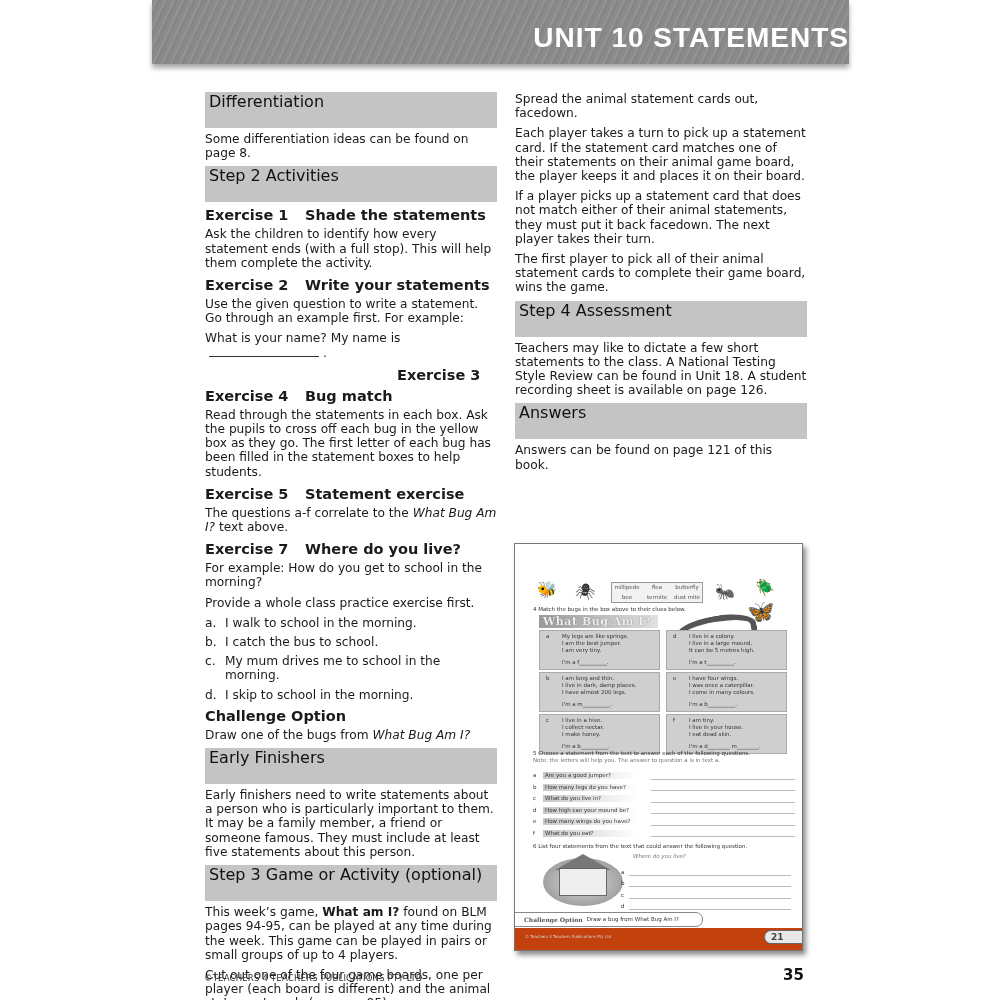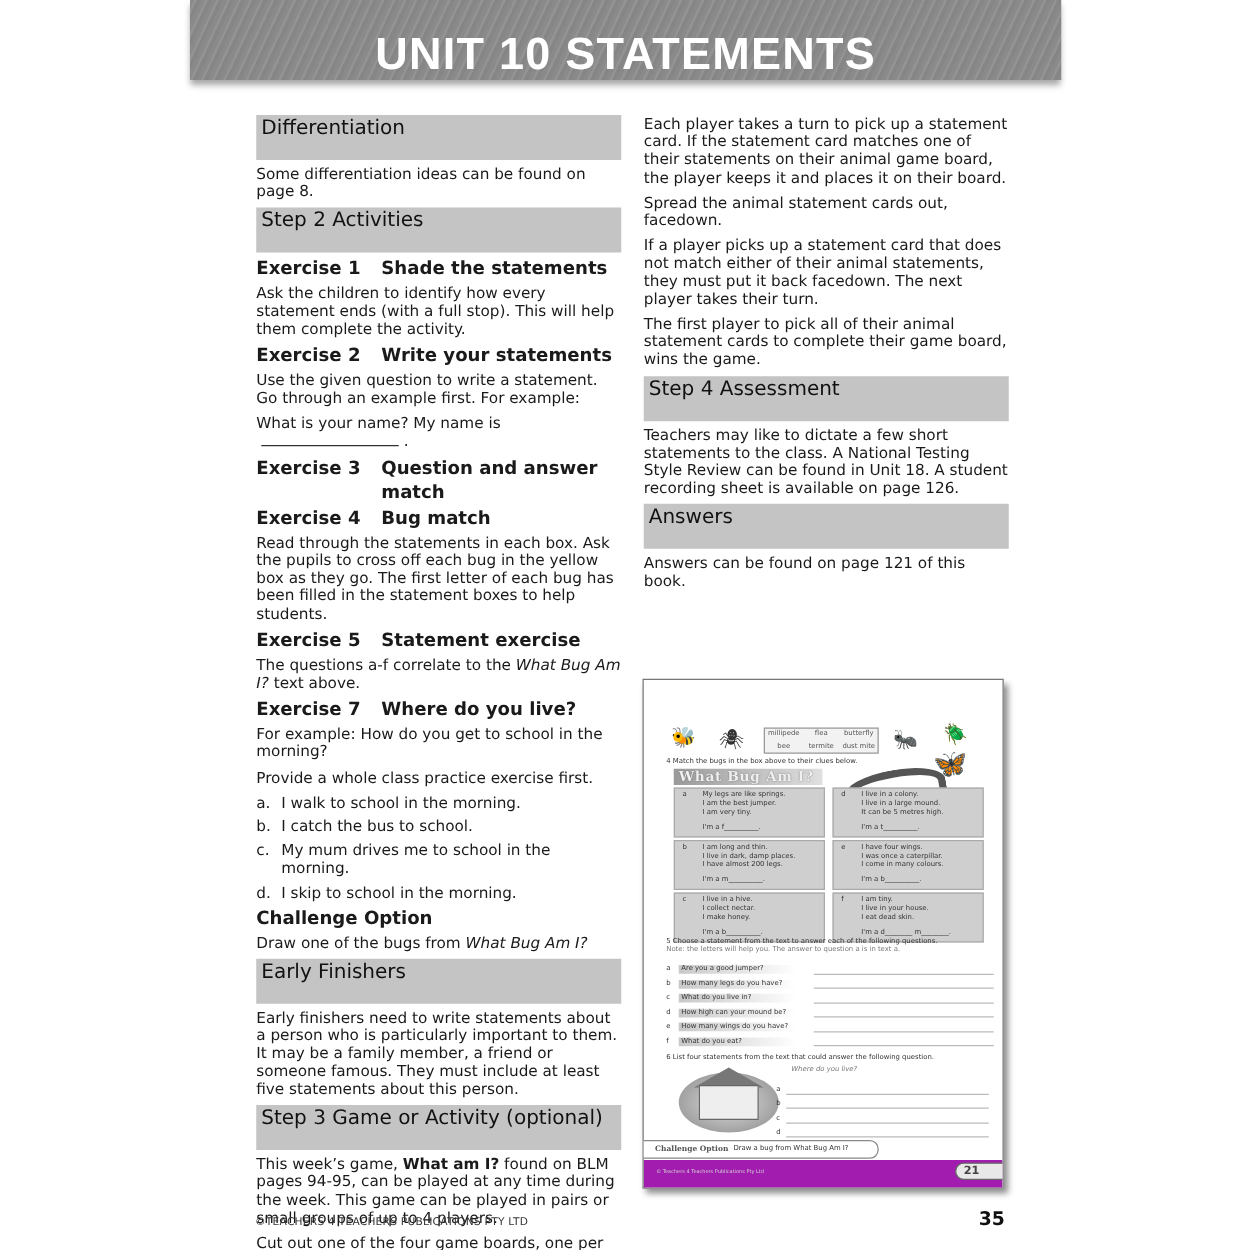--- a/index.html
+++ b/index.html
@@ -1,22 +1,22 @@
 <!DOCTYPE html>
 <html><head>
 <meta charset="utf-8">
 <style>
   html, body { margin:0; padding:0; }
   body { width:1000px; height:1000px; background:#ffffff; position:relative; overflow:hidden;
          font-family:"DejaVu Sans", "Liberation Sans", sans-serif; color:#1a1a1a; }
   .banner { position:absolute; left:152px; top:0; width:697px; height:64px;
     background: repeating-linear-gradient(115deg, #8a8a8a 0px, #8a8a8a 3px, #939393 3px, #939393 5px, #868686 5px, #868686 8px);
     box-shadow: 0 4px 5px rgba(0,0,0,0.35); }
-  .banner h1 { margin:0; position:absolute; left:0; right:0; top:22px; text-align:center;
-    color:#ffffff; font-family:"Liberation Sans", sans-serif; font-weight:bold; font-size:36px; letter-spacing:1px; }
+  .banner h1 { margin:0; position:absolute; left:0; right:0; top:22px; text-align:right;
+    color:#ffffff; font-family:"Liberation Sans", sans-serif; font-weight:bold; font-size:28px; letter-spacing:1px; }
 
   .col { position:absolute; font-size:12.2px; line-height:14.2px; }
   .col-left { left:205px; top:92px; width:292px; }
   .col-right { left:515px; top:92px; width:292px; }
 
   .sec-head { background:#c4c4c4; font-size:16px; line-height:20px; height:36px; padding-left:4px;
     margin:0 0 4px 0; color:#111; font-family:"DejaVu Sans", sans-serif; font-weight:normal; white-space:nowrap; }
   p { margin:0 0 6px 0; }
   .italic { font-style:italic; }
   .ex-head { display:flex; font-weight:bold; font-size:14.5px; line-height:19px; margin:2px 0 2px 0;justify-content:flex-end; }
@@ -57,21 +57,21 @@
   .house-body { position:absolute; left:44px; top:324px; width:46px; height:26px; background:#eee; border:1px solid #666; }
   .house-roof { position:absolute; left:40px; top:310px; width:0; height:0; border-left:28px solid transparent; border-right:28px solid transparent; border-bottom:16px solid #777; }
   .wdyl { position:absolute; left:118px; top:309px; font-style:italic; color:#777; }
   .alines { position:absolute; left:106px; top:320px; width:170px; }
   .alines .arow { display:flex; height:11.5px; align-items:flex-end; }
   .alines .arow span { width:8px; }
   .alines .arow .ln { flex:1; border-bottom:1px solid #bbb; }
   .challenge-pill { position:absolute; left:-6px; top:368px; width:178px; height:13px; border:1px solid #888; border-radius:0 7px 7px 0;
     background:#fff; padding-left:14px; display:flex; align-items:center; gap:4px; }
   .challenge-pill .cp-title { font-weight:bold; color:#555; font-family:"DejaVu Serif", serif; font-size:6px; }
-  .thumb-footer { position:absolute; left:0; right:0; top:384px; height:38px; background:#a21caf; }
+  .thumb-footer { position:absolute; left:0; right:0; top:384px; height:38px; background:#c2410c; }
   .thumb-footer .copy { position:absolute; left:10px; top:5px; color:#d5d5d5; font-size:4px; }
   .pagetab { position:absolute; right:-10px; top:2px; width:40px; height:12px; border-radius:7px 0 0 7px; background:#e8e8e8;
     border:1px solid #666; font-weight:bold; font-size:9px; line-height:12px; padding-left:6px; color:#444; }
 
   .footer-copy { position:absolute; left:204px; top:973px; font-size:8.5px; color:#333; letter-spacing:0.2px; }
   .footer-page { position:absolute; left:783px; top:966px; font-size:15px; font-weight:bold; color:#111; }
 </style>
 </head>
 <body>
 
@@ -96,21 +96,20 @@
     <span class="title">Write your statements</span>
   </div>
   <p>Use the given question to write a statement. Go through an example first. For example:</p>
   <p>
     <span>What is your name? My name is</span>
     <span class="blank"></span><span>.</span>
   </p>
 
   <div class="ex-head">
     <span class="num">Exercise 3</span>
-    <span class="title">Question and answer match</span>
   </div>
 
   <div class="ex-head">
     <span class="num">Exercise 4</span>
     <span class="title">Bug match</span>
   </div>
   <p>Read through the statements in each box. Ask the pupils to cross off each bug in the yellow box as they go. The first letter of each bug has been filled in the statement boxes to help students.</p>
 
   <div class="ex-head">
     <span class="num">Exercise 5</span>
@@ -146,22 +145,22 @@
 
   <div class="sec-head">Early Finishers</div>
   <p>Early finishers need to write statements about a person who is particularly important to them. It may be a family member, a friend or someone famous. They must include at least five statements about this person.</p>
 
   <div class="sec-head">Step 3  Game or Activity (optional)</div>
   <p><span>This week’s game, </span><b>What am I?</b><span> found on BLM pages 94-95, can be played at any time during the week. This game can be played in pairs or small groups of up to 4 players.</span></p>
   <p>Cut out one of the four game boards, one per player (each board is different) and the animal statement cards (on page 95).</p>
 </div>
 
 <div class="col col-right">
+  <p>Spread the animal statement cards out, facedown.</p>
   <p>Each player takes a turn to pick up a statement card. If the statement card matches one of their statements on their animal game board, the player keeps it and places it on their board.</p>
-  <p>Spread the animal statement cards out, facedown.</p>
   <p>If a player picks up a statement card that does not match either of their animal statements, they must put it back facedown. The next player takes their turn.</p>
   <p>The first player to pick all of their animal statement cards to complete their game board, wins the game.</p>
 
   <div class="sec-head">Step 4  Assessment</div>
   <p>Teachers may like to dictate a few short statements to the class. A National Testing Style Review can be found in Unit 18. A student recording sheet is available on page 126.</p>
 
   <div class="sec-head">Answers</div>
   <p>Answers can be found on page 121 of this book.</p>
 </div>
 

